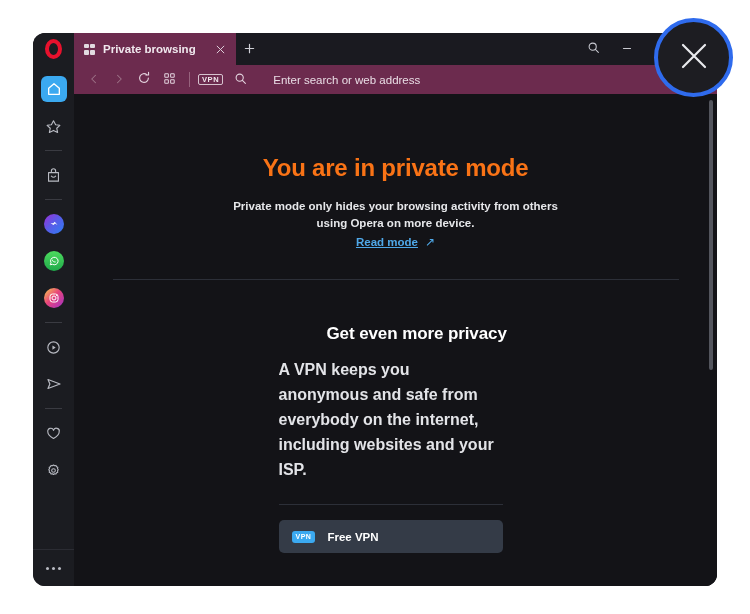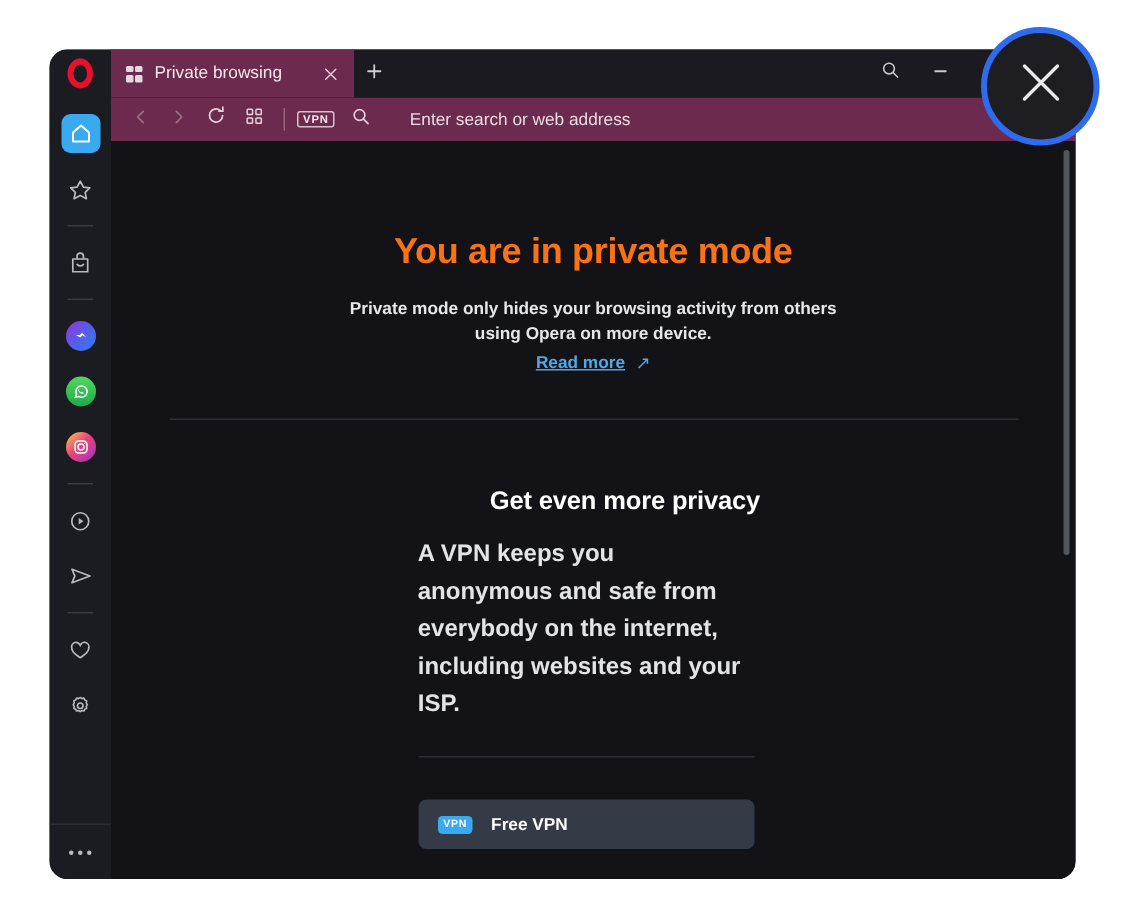--- a/index.html
+++ b/index.html
@@ -121,20 +121,21 @@
   }
 
   
   #tabstrip {
     height: 32px;
     background: #1a1a20;
     display: flex;
     align-items: flex-end;
     flex: 0 0 32px;
     position: relative;
+    font-weight: bold;
   }
   #tab {
     height: 32px;
     width: 162px;
     background: #6c2b4e;
     display: flex;
     align-items: center;
     padding: 0 7px 0 10px;
     gap: 8px;
     flex: 0 0 auto;
@@ -316,21 +317,21 @@
     font-weight: bold;
     color: #e3e4e8;
     line-height: 1.55;
     max-width: 225px;
   }
   #hr-vpn {
     margin-top: 22px;
     width: 224px;
   }
   #free-vpn-btn {
-    margin-top: 28px;
+    margin-top: 15px;
     width: 224px;
     height: 33px;
     background: #343b47;
     border-radius: 5px;
     display: flex;
     align-items: center;
     padding-left: 13px;
     gap: 12px;
   }
   .vpn-badge-blue {
@@ -614,21 +615,21 @@
 
     <div id="viewport">
 
       <div id="page-content">
 
         <div id="private-title">You are in private mode</div>
 
         <div id="private-desc">Private mode only hides your browsing activity from others using Opera on more device.</div>
 
         <div id="read-more-row">
-          <a id="read-more-link" href="#">Read more</a>
+          <a id="read-more-link" href="#">Read mode</a>
           <span class="ext-arrow">↗</span>
         </div>
 
         <div class="hr" id="hr-top"></div>
 
         <div id="vpn-section">
           <div id="vpn-title">Get even more privacy</div>
           <div id="vpn-desc">A VPN keeps you anonymous and safe from everybody on the internet, including websites and your ISP.</div>
           <div class="hr" id="hr-vpn"></div>
 

